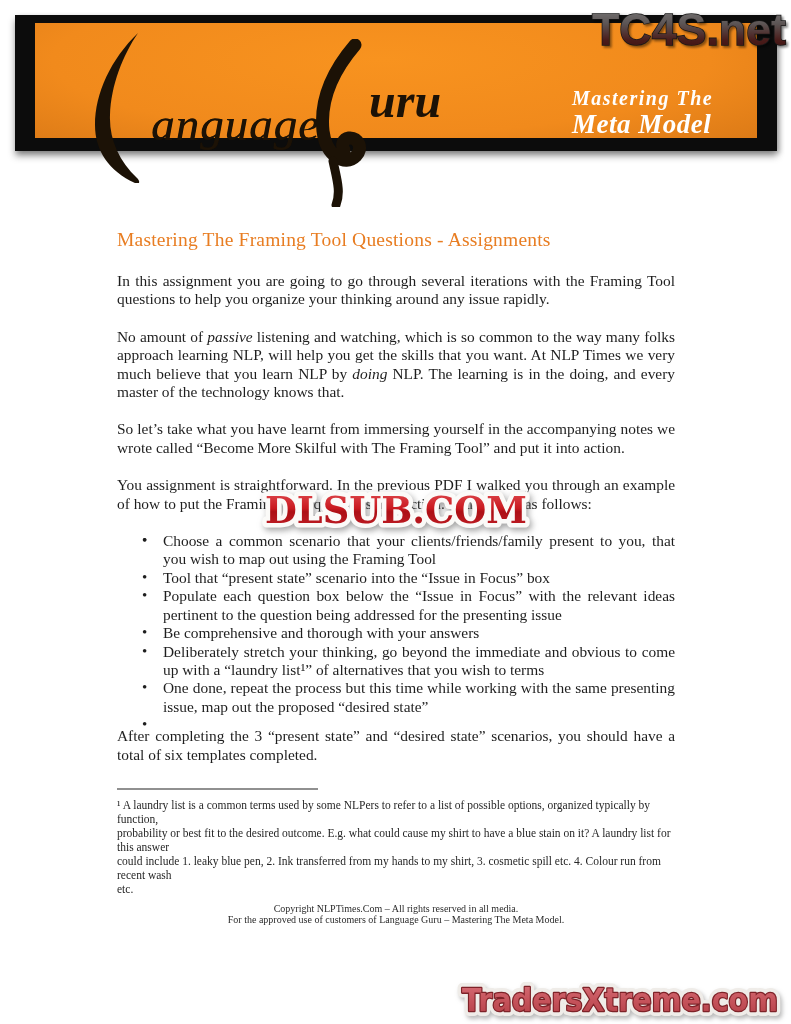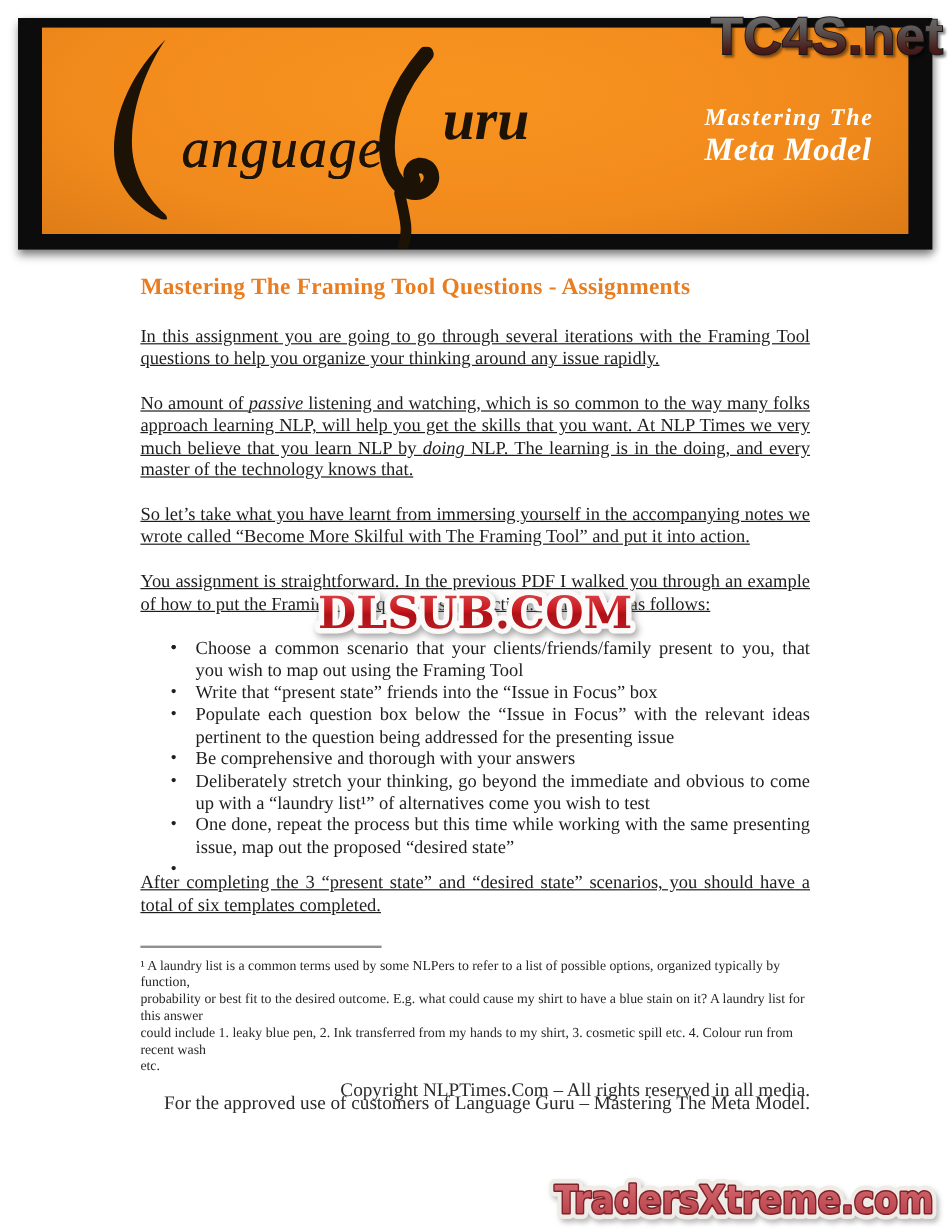--- a/index.html
+++ b/index.html
@@ -2,59 +2,59 @@
 <html><head>
 <meta charset="utf-8">
 <style>
   html,body{margin:0;padding:0;background:#ffffff;}
   .page{
     position:relative;width:791px;height:1024px;margin:0 auto;background:#ffffff;
     font-family:"Liberation Serif",serif;overflow:hidden;
   }
   
   .banner{
-    position:absolute;left:15px;top:15px;width:762px;height:193px;background:#0c0c0c;
+    position:absolute;left:15px;top:15px;width:762px;height:136px;background:#0c0c0c;
     box-shadow:0 5px 7px rgba(0,0,0,0.38),3px 2px 5px rgba(0,0,0,0.22);
   }
   .banner-inner{
     position:absolute;left:20px;right:20px;top:8px;bottom:13px;
     background:radial-gradient(ellipse 120% 170% at 48% 32%,
       #f8931f 0%, #f18a1c 38%, #dd7b17 58%, #a85c13 78%, #6e3c10 96%);
   }
   .l-swoosh{position:absolute;left:40px;top:10px;}
   .g-swoosh{position:absolute;left:260px;top:16px;}
   .logo-anguage{
     position:absolute;left:116px;top:74px;font-style:italic;font-size:47px;
     color:#1c1206;letter-spacing:1px;text-shadow:0.4px 0 0 #1c1206;white-space:nowrap;
   }
   .logo-uru{
     position:absolute;left:334px;top:50px;font-style:italic;font-weight:bold;
     font-size:48px;color:#1c1206;white-space:nowrap;
   }
-  .tagline{position:absolute;left:552px;top:64px;color:#ffffff;font-style:italic;font-weight:bold;line-height:1.12;}
+  .tagline{position:absolute;left:537px;top:64px;color:#ffffff;font-style:italic;font-weight:bold;line-height:1.12;}
   .tagline-1{font-size:20px;letter-spacing:1.5px;white-space:nowrap;}
   .tagline-2{font-size:27px;letter-spacing:0.5px;white-space:nowrap;}
   
   .wm-tc4s{position:absolute;left:588px;top:0px;z-index:6;filter:drop-shadow(2px 2px 1px rgba(0,0,0,0.45));}
   .wm-dlsub{position:absolute;left:252px;top:481px;z-index:5;filter:drop-shadow(2px 3px 3px rgba(90,90,90,0.55));}
   .wm-traders{position:absolute;left:452px;top:976px;z-index:5;filter:drop-shadow(2px 3px 2px rgba(120,120,120,0.5));}
   
   .content{position:absolute;left:117px;top:229px;width:558px;color:#1e1e1e;}
   .doc-title{
-    margin:0 0 21px 0;font-size:19.5px;font-weight:bold;color:#e87d22;
+    margin:0 0 21px 0;font-size:19.5px;font-weight:normal;color:#e87d22;
     letter-spacing:0.2px;font-family:"Liberation Serif",serif;
   }
-  .content p{margin:0 0 19px 0;font-size:15.4px;line-height:18.4px;text-align:justify;text-decoration:underline;}
+  .content p{margin:0 0 19px 0;font-size:15.4px;line-height:18.4px;text-align:justify;}
   .content p .it{font-style:italic;}
   ul.tasks{list-style:none;margin:0 0 11px 0;padding:0;}
   ul.tasks li{position:relative;padding-left:46px;margin:0;font-size:15.4px;line-height:18.4px;text-align:justify;}
   ul.tasks .bullet{position:absolute;left:25px;top:-1px;font-size:15px;}
   .footnote-sep{width:201px;height:0;border-top:2px solid #909090;margin:24px 0 8px 0;}
   .footnote{font-size:11.5px;line-height:14px;color:#262626;white-space:pre-line;width:555px;}
-  .copyright{margin-top:7px;width:558px;text-align:right;font-size:16px;line-height:11.5px;color:#2b2b2b;white-space:pre-line;}
+  .copyright{margin-top:7px;width:558px;text-align:center;font-size:10px;line-height:11.5px;color:#2b2b2b;white-space:pre-line;}
 </style>
 </head>
 <body>
 
 <div class="page">
 
   <div class="banner">
     <div class="banner-inner">
       <svg class="l-swoosh" width="80" height="150" viewBox="0 0 80 150">
         <path d="M63,0 C36,26 20,60 20,92 C20,118 34,138 60,150 C64,152 66,149 62,145 C44,128 34,106 35,82 C36,52 48,22 63,0 Z" fill="#1c1206"></path>
@@ -91,24 +91,24 @@
 
     <p><span>No amount of </span><span class="it">passive</span><span> listening and watching, which is so common to the way many folks approach learning NLP, will help you get the skills that you want. At NLP Times we very much believe that you learn NLP by </span><span class="it">doing</span><span> NLP. The learning is in the doing, and every master of the technology knows that.</span></p>
 
     <p>So let’s take what you have learnt from immersing yourself in the accompanying notes we wrote called “Become More Skilful with The Framing Tool” and put it into action.</p>
 
     <p>You assignment is straightforward. In the previous PDF I walked you through an example of how to put the Framing Tool questions into action.  Your task is as follows:</p>
 
     <ul class="tasks">
       <li><span class="bullet">•</span></li>
       <li><span class="bullet">•</span><span>Choose a common scenario that your clients/friends/family present to you, that you wish to map out using the Framing Tool</span></li>
-      <li><span class="bullet">•</span><span>Write that “present state” friends into the “Issue in Focus” box</span></li>
+      <li><span class="bullet">•</span><span>Tool that “present state” scenario into the “Issue in Focus” box</span></li>
       <li><span class="bullet">•</span><span>Populate each question box below the “Issue in Focus” with the relevant ideas pertinent to the question being addressed for the presenting issue</span></li>
       <li><span class="bullet">•</span><span>Be comprehensive and thorough with your answers</span></li>
-      <li><span class="bullet">•</span><span>Deliberately stretch your thinking, go beyond the immediate and obvious to come up with a “laundry list¹” of alternatives come you wish to test</span></li>
+      <li><span class="bullet">•</span><span>Deliberately stretch your thinking, go beyond the immediate and obvious to come up with a “laundry list¹” of alternatives that you wish to terms</span></li>
       <li><span class="bullet">•</span><span>One done, repeat the process but this time while working with the same presenting issue, map out the proposed “desired state”</span></li>
       <li><span class="bullet">•</span></li>
     </ul>
 
     <p>After completing the 3 “present state” and “desired state” scenarios, you should have a total of six templates completed.</p>
 
     <div class="footnote-sep"></div>
     <div class="footnote">¹ A laundry list is a common terms used by some NLPers to refer to a list of possible options, organized typically by function,
 probability or best fit to the desired outcome. E.g. what could cause my shirt to have a blue stain on it? A laundry list for this answer
 could include 1. leaky blue pen, 2. Ink transferred from my hands to my shirt, 3.  cosmetic spill etc. 4. Colour run from recent wash

